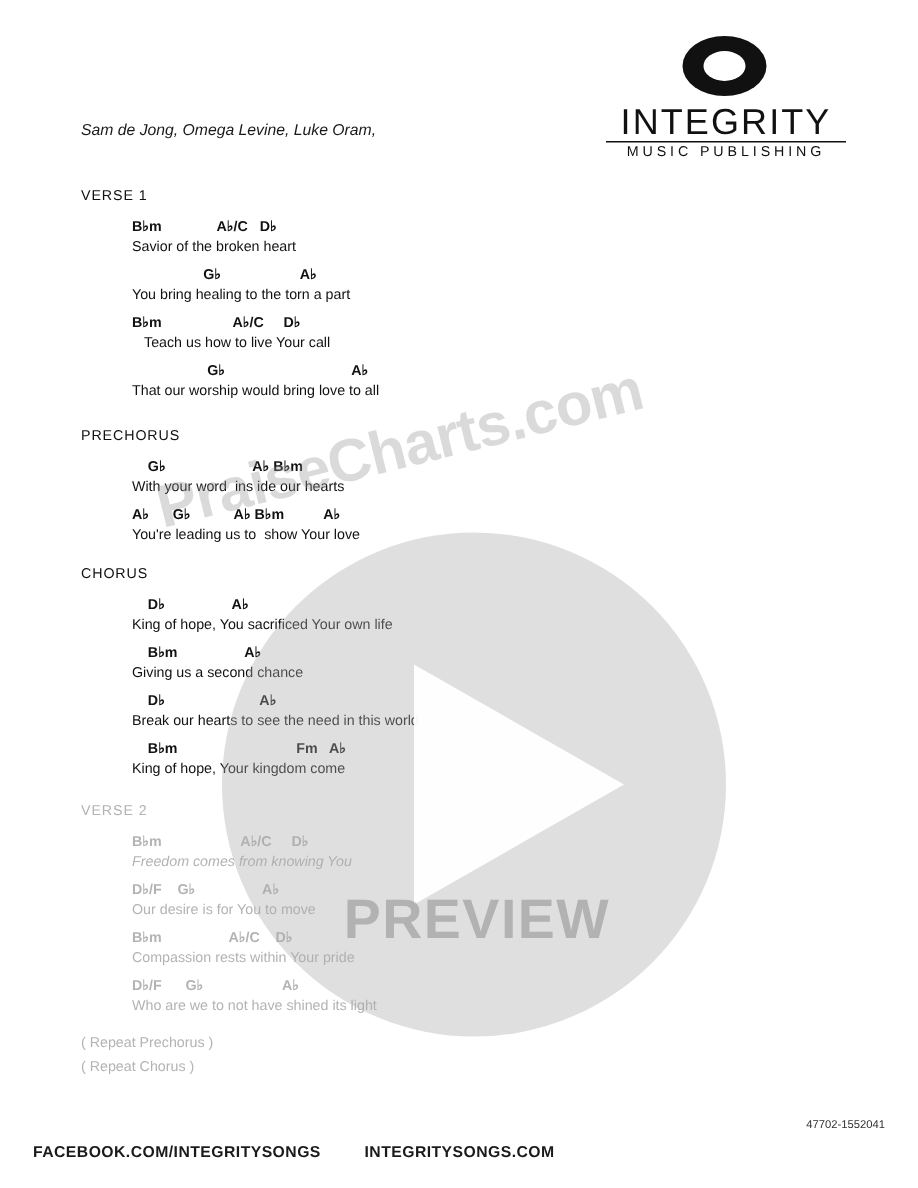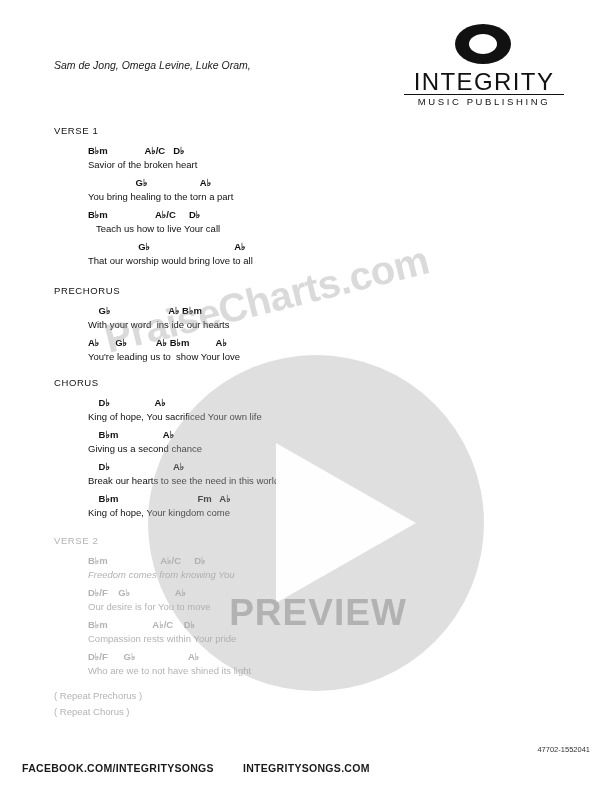--- a/index.html
+++ b/index.html
@@ -27,21 +27,21 @@
     left: 54px;
     top: 48px;
     font-size: 19.5px;
     font-weight: bold;
     letter-spacing: 0.2px;
     white-space: nowrap;
   }
   .authors {
     position: absolute;
     left: 54px;
-    top: 58px;
+    top: 80px;
     font-size: 10.5px;
     font-style: italic;
     line-height: 14px;
     color: #1a1a1a;
     white-space: nowrap;
   }
 
   
   .logo-wrap {
     position: absolute;

